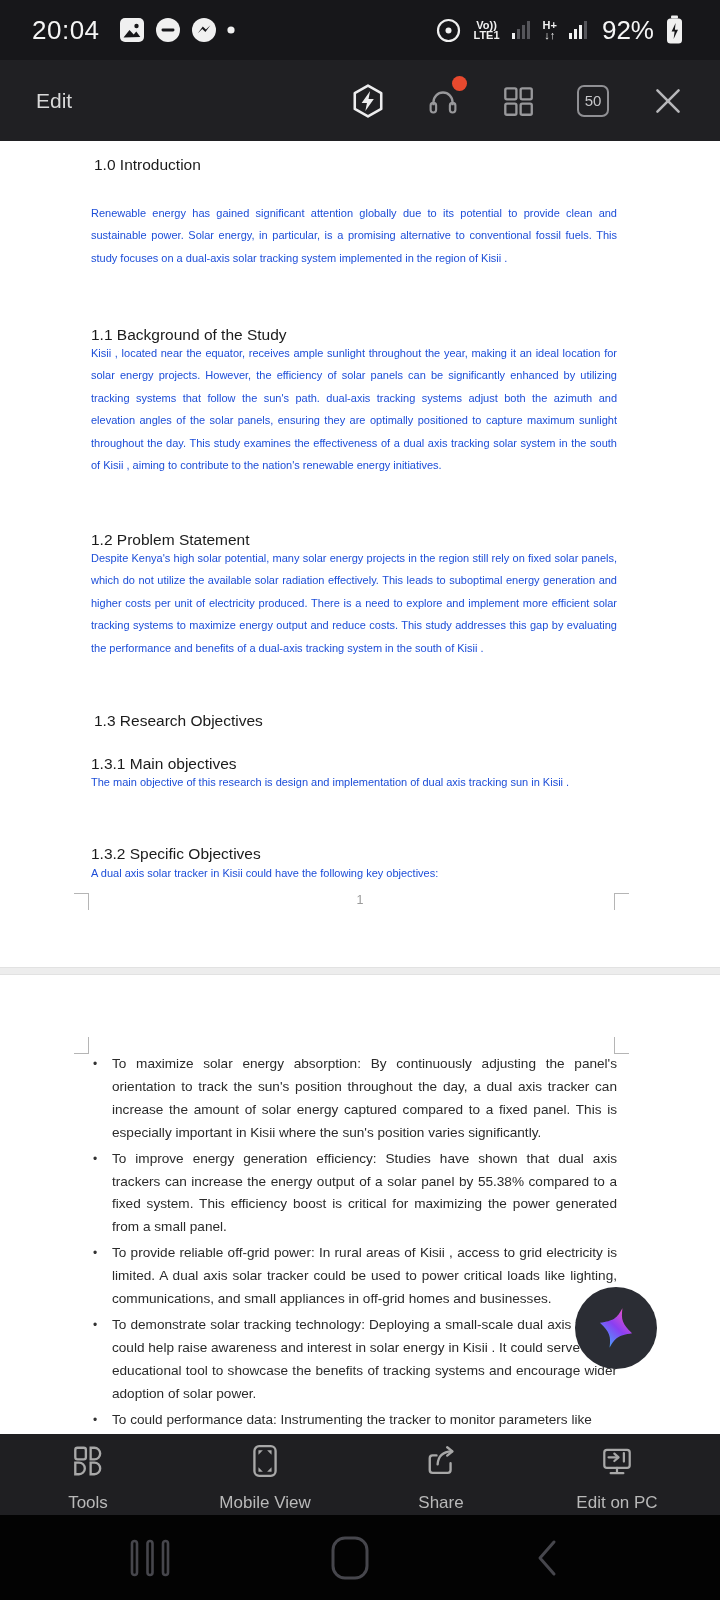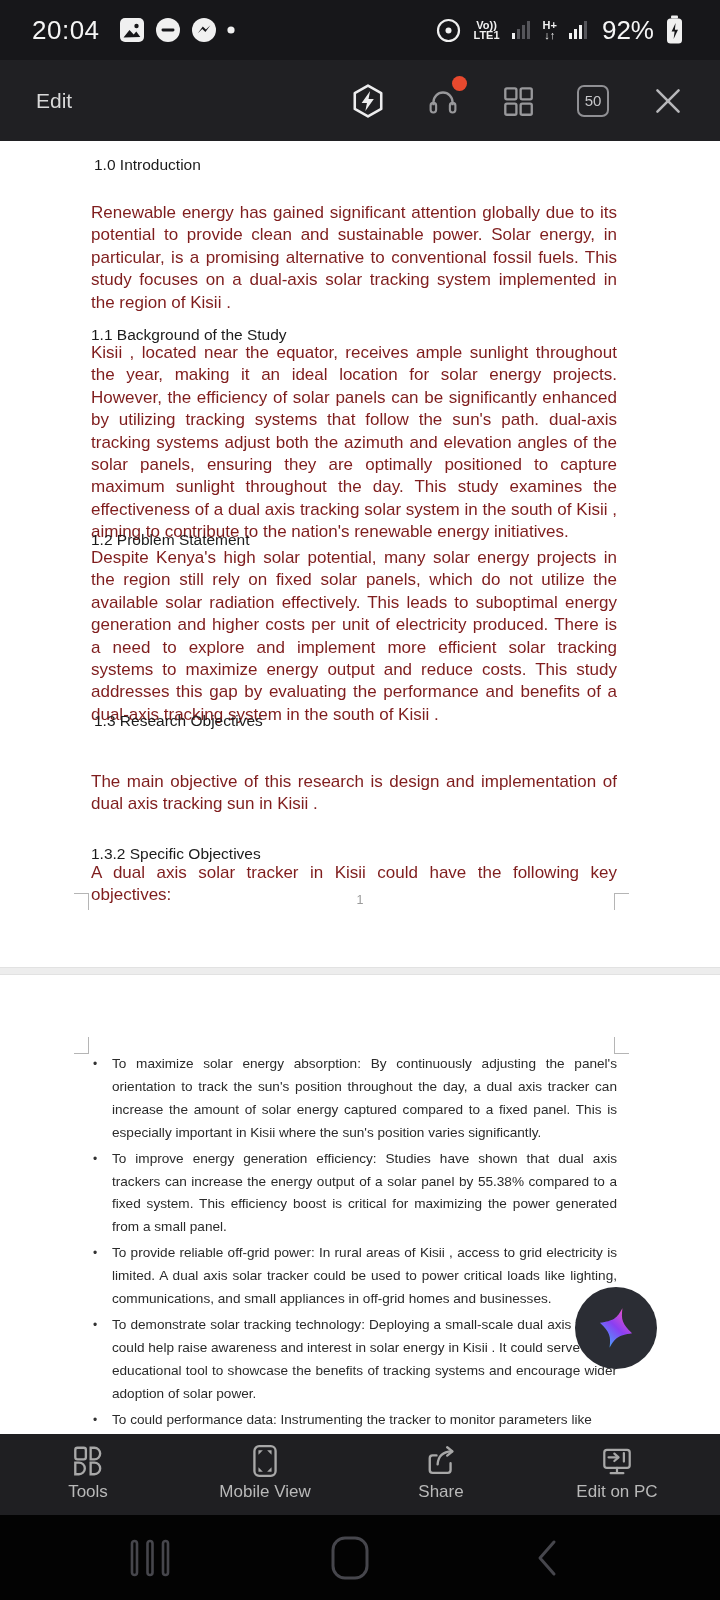--- a/index.html
+++ b/index.html
@@ -26,22 +26,22 @@
   .badge-dot{position:absolute;width:15px;height:15px;border-radius:50%;background:#e8492e;
              right:-6px;top:-7px;}
   .page-badge{width:32px;height:32px;border:2px solid #909094;border-radius:7px;
               display:flex;align-items:center;justify-content:center;
               font-size:15px;color:#c6c6c9;}
 
   
   .doc{position:absolute;top:141px;left:0;width:720px;height:1360px;background:#fff;overflow:hidden;}
   .h-sec{position:absolute;left:91px;width:530px;font-size:15.5px;line-height:20px;color:#1b1b1b;
          margin:0;font-weight:400;}
-  .p-body{position:absolute;left:91px;width:526px;font-size:17px;line-height:22.4px;
-          color:#7f1d1d;text-align:justify;margin:0;}
+  .p-body{position:absolute;left:91px;width:526px;font-size:11px;line-height:22.4px;
+          color:#1d4ed8;text-align:justify;margin:0;}
   .indent2{padding-left:3px;}
   .page-no{position:absolute;left:0;width:720px;text-align:center;font-size:12.5px;color:#9a9a9a;}
   .mark{position:absolute;width:15px;height:17px;}
   .mk-b-l{border-top:1.5px solid #b5b5b5;border-right:1.5px solid #b5b5b5;}
   .mk-b-r{border-top:1.5px solid #b5b5b5;border-left:1.5px solid #b5b5b5;}
   .mk-t-l{border-bottom:1.5px solid #b5b5b5;border-right:1.5px solid #b5b5b5;}
   .mk-t-r{border-bottom:1.5px solid #b5b5b5;border-left:1.5px solid #b5b5b5;}
   .page-band{position:absolute;left:0;width:720px;height:8px;background:#ededed;
              border-top:1px solid #e2e2e2;border-bottom:1px solid #e2e2e2;}
   .obj-list{position:absolute;left:91px;top:912px;width:526px;margin:0;padding:0;list-style:none;}
@@ -52,21 +52,21 @@
              color:#2b2b2b;text-align:justify;}
 
   
   .fab{position:absolute;left:575px;top:1146px;width:82px;height:82px;border-radius:50%;
        background:#2b2d34;display:flex;align-items:center;justify-content:center;cursor:pointer;
        z-index:5;}
 
   
   .btm-bar{position:absolute;top:1434px;left:0;width:720px;height:81px;background:#1f1f22;}
   .btm-item{position:absolute;top:0;width:170px;height:81px;display:flex;flex-direction:column;
-            align-items:center;justify-content:flex-start;padding-top:9px;cursor:pointer;}
+            align-items:center;justify-content:flex-start;padding-top:9px;cursor:pointer;gap:11px;}
   .btm-item span.lbl{font-size:17px;color:#b9b9b9;margin-top:3px;}
 
   
   .nav-bar{position:absolute;top:1515px;left:0;width:720px;height:85px;background:#030303;}
   .nav-btn{position:absolute;top:50%;transform:translate(-50%,-50%);cursor:pointer;
            display:flex;align-items:center;justify-content:center;}
 
   svg{display:block;}
 </style>
 </head>
@@ -194,20 +194,21 @@
     <p class="p-body" style="top:61px;">Renewable energy has gained significant attention globally due to its potential to provide clean and sustainable power. Solar energy, in particular, is a promising alternative to conventional fossil fuels. This study focuses on a dual-axis solar tracking system implemented in the region of Kisii .</p>
 
     <h2 class="h-sec" style="top:184px;">1.1 Background of the Study</h2>
     <p class="p-body" style="top:201px;">Kisii , located near the equator, receives ample sunlight throughout the year, making it an ideal location for solar energy projects. However, the efficiency of solar panels can be significantly enhanced by utilizing tracking systems that follow the sun's path. dual-axis tracking systems adjust both the azimuth and elevation angles of the solar panels, ensuring they are optimally positioned to capture maximum sunlight throughout the day. This study examines the effectiveness of a dual axis tracking solar system in the south of Kisii , aiming to contribute to the nation's renewable energy initiatives.</p>
 
     <h2 class="h-sec" style="top:389px;">1.2 Problem Statement</h2>
     <p class="p-body" style="top:406px;">Despite Kenya's high solar potential, many solar energy projects in the region still rely on fixed solar panels, which do not utilize the available solar radiation effectively. This leads to suboptimal energy generation and higher costs per unit of electricity produced. There is a need to explore and implement more efficient solar tracking systems to maximize energy output and reduce costs. This study addresses this gap by evaluating the performance and benefits of a dual-axis tracking system in the south of Kisii .</p>
 
     <h2 class="h-sec indent2" style="top:570px;">1.3 Research Objectives</h2>
 
+    <h2 class="h-sec" style="top:613px;">1.3.1 Main objectives</h2>
     <p class="p-body" style="top:630px;">The main objective of this research is design and implementation of dual axis tracking sun in Kisii .</p>
 
     <h2 class="h-sec" style="top:703px;">1.3.2 Specific Objectives</h2>
     <p class="p-body" style="top:721px;">A dual axis solar tracker in Kisii  could have the following key objectives:</p>
 
     <span class="mark mk-b-l" style="left:74px;top:752px;"></span>
     <span class="mark mk-b-r" style="left:614px;top:752px;"></span>
     <div class="page-no" style="top:752px;">1</div>
 
     <div class="page-band" style="top:826px;"></div>

